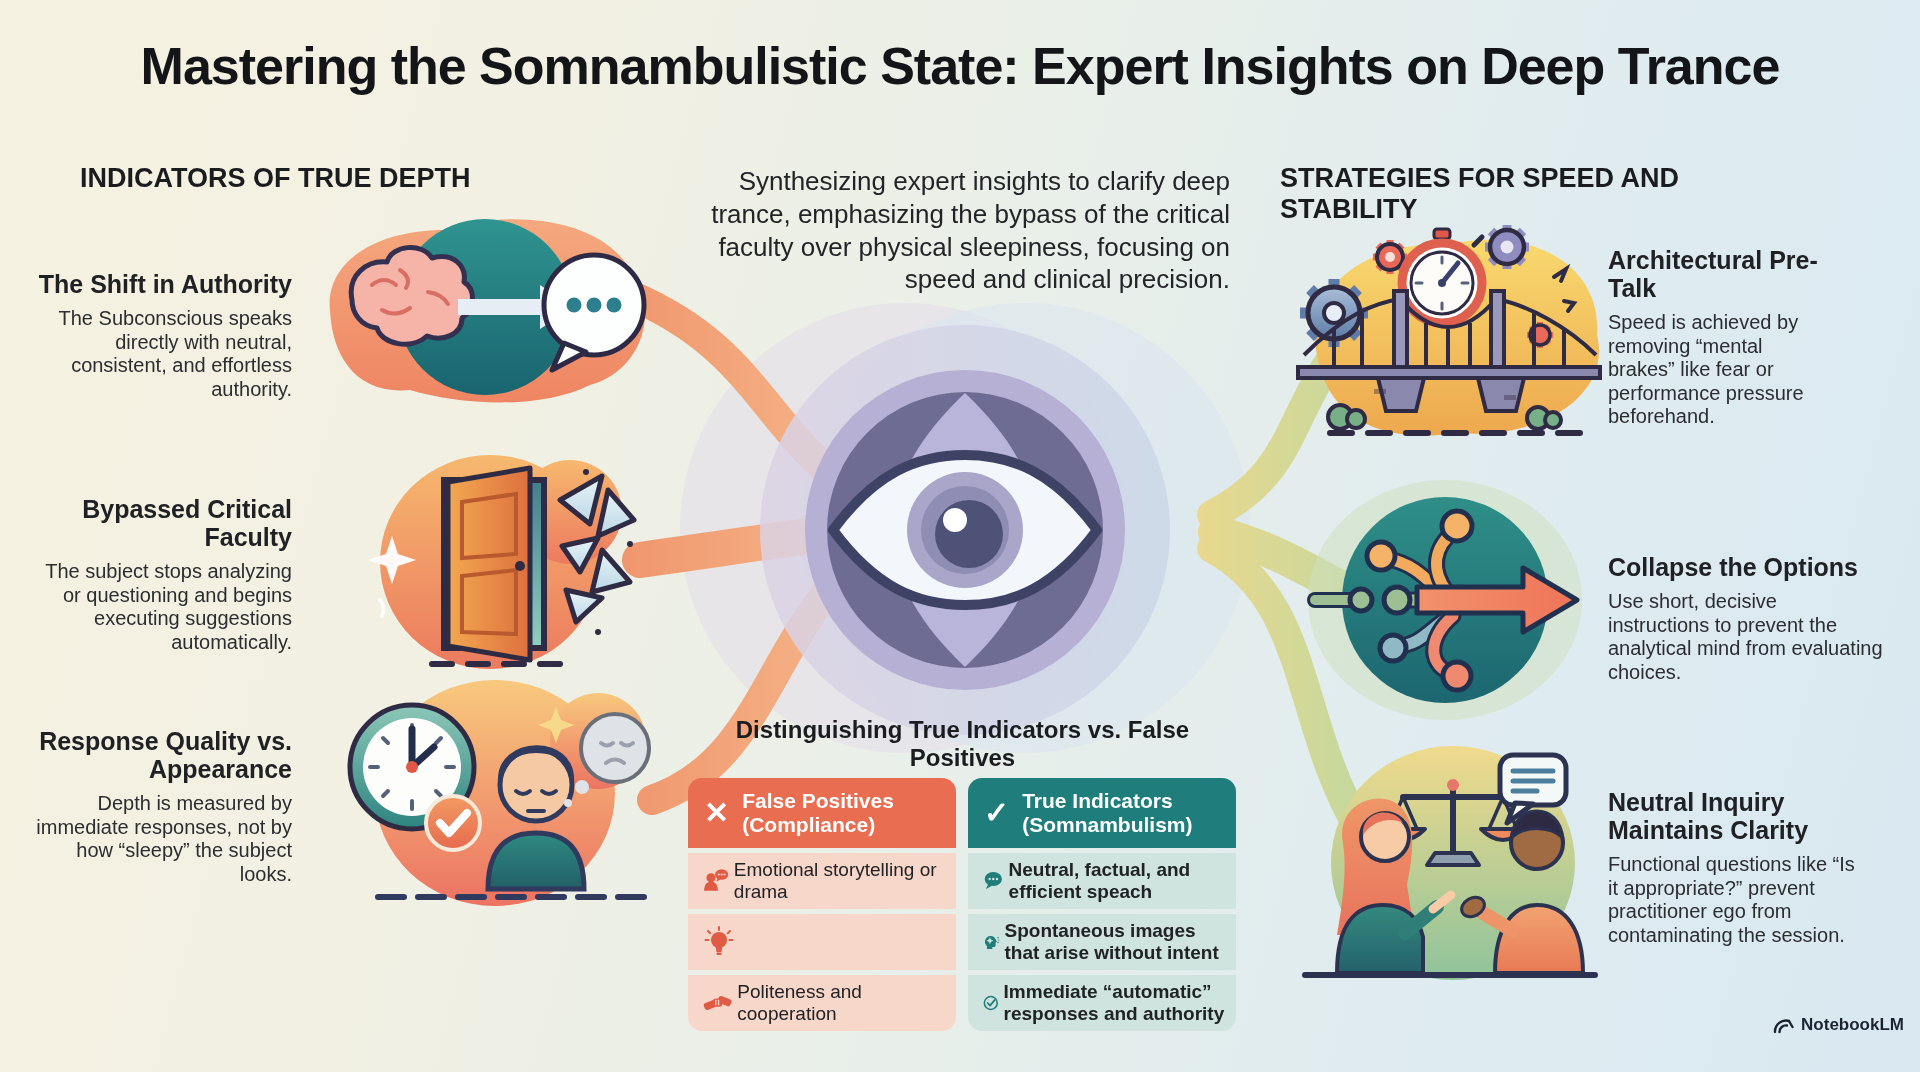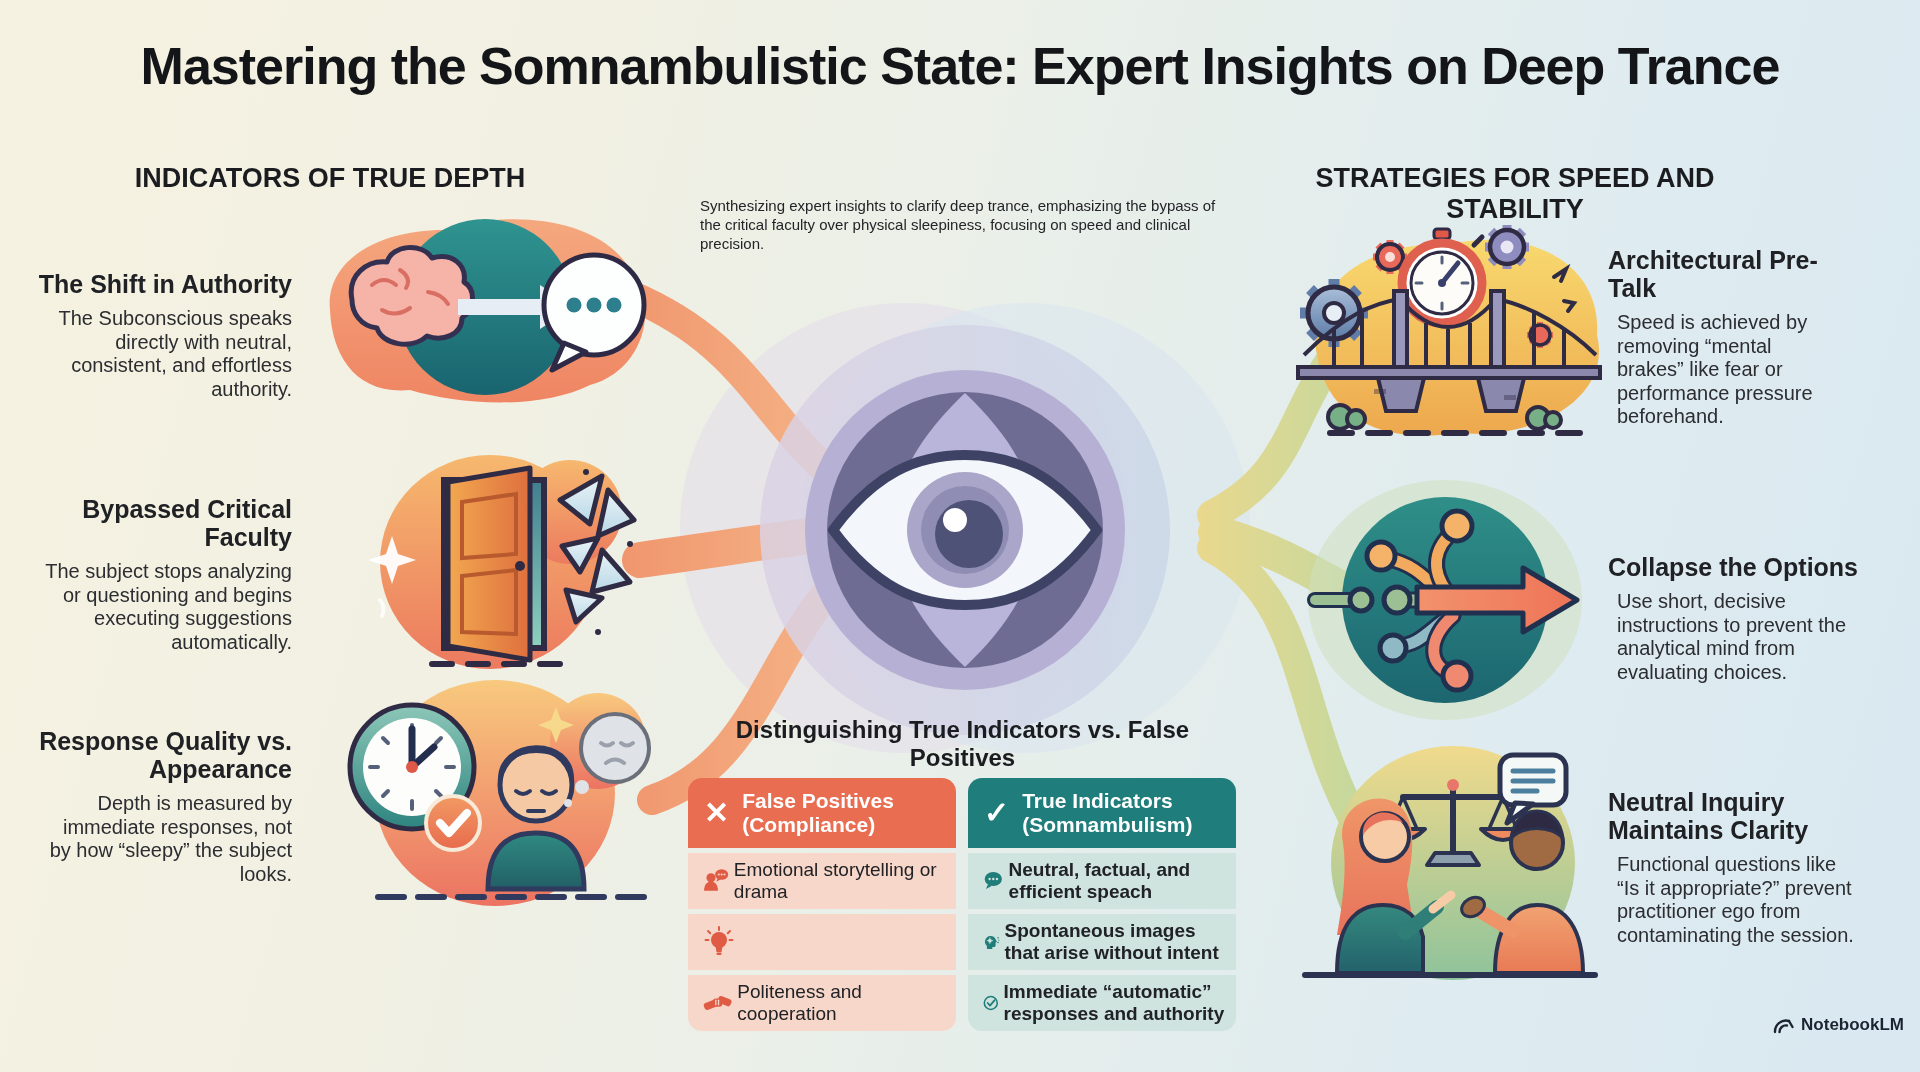--- a/index.html
+++ b/index.html
@@ -9,28 +9,28 @@
     font-family:"Liberation Sans",sans-serif;color:#1d1e22;
   }
   .layer{position:absolute;inset:0;}
   .z1{z-index:1}.z2{z-index:2}.z3{z-index:3}
   .abs{position:absolute;}
   .page-title{
     top:36px;left:0;width:100%;text-align:center;
     font-size:52px;font-weight:800;letter-spacing:-1px;color:#141518;
   }
   .col-header{
-    font-size:27px;font-weight:800;color:#1b1c1f;text-align:center;letter-spacing:0;
+    font-size:27px;font-weight:800;color:#1b1c1f;text-align:left;letter-spacing:0;
   }
   .item-heading{font-size:25px;font-weight:700;color:#202125;line-height:1.12;}
-  .item-desc{font-size:20px;color:#2c2d31;line-height:1.18;margin-top:9px;margin-left:9px;}
+  .item-desc{font-size:20px;color:#2c2d31;line-height:1.18;margin-top:9px;}
   .t-right{text-align:right;}
   .t-left{text-align:left;}
   .summary{
-    font-size:15px;color:#232428;line-height:1.26;text-align:left;font-weight:500;margin-top:32px;
+    font-size:26px;color:#232428;line-height:1.26;text-align:right;font-weight:500;
   }
   .cmp-title{font-size:24px;font-weight:800;color:#1b1c1f;text-align:center;line-height:1.18;}
   .cmp-table{display:flex;gap:12px;}
   .cmp-col{width:268px;display:flex;flex-direction:column;gap:5px;}
   .cmp-head{
     height:70px;border-radius:14px 14px 0 0;display:flex;align-items:center;gap:13px;
     padding:0 10px 0 16px;box-sizing:border-box;color:#fff;
   }
   .cmp-head .glyph{font-size:30px;font-weight:800;line-height:1;}
   .cmp-head .htxt{font-size:21px;font-weight:700;line-height:1.12;}

